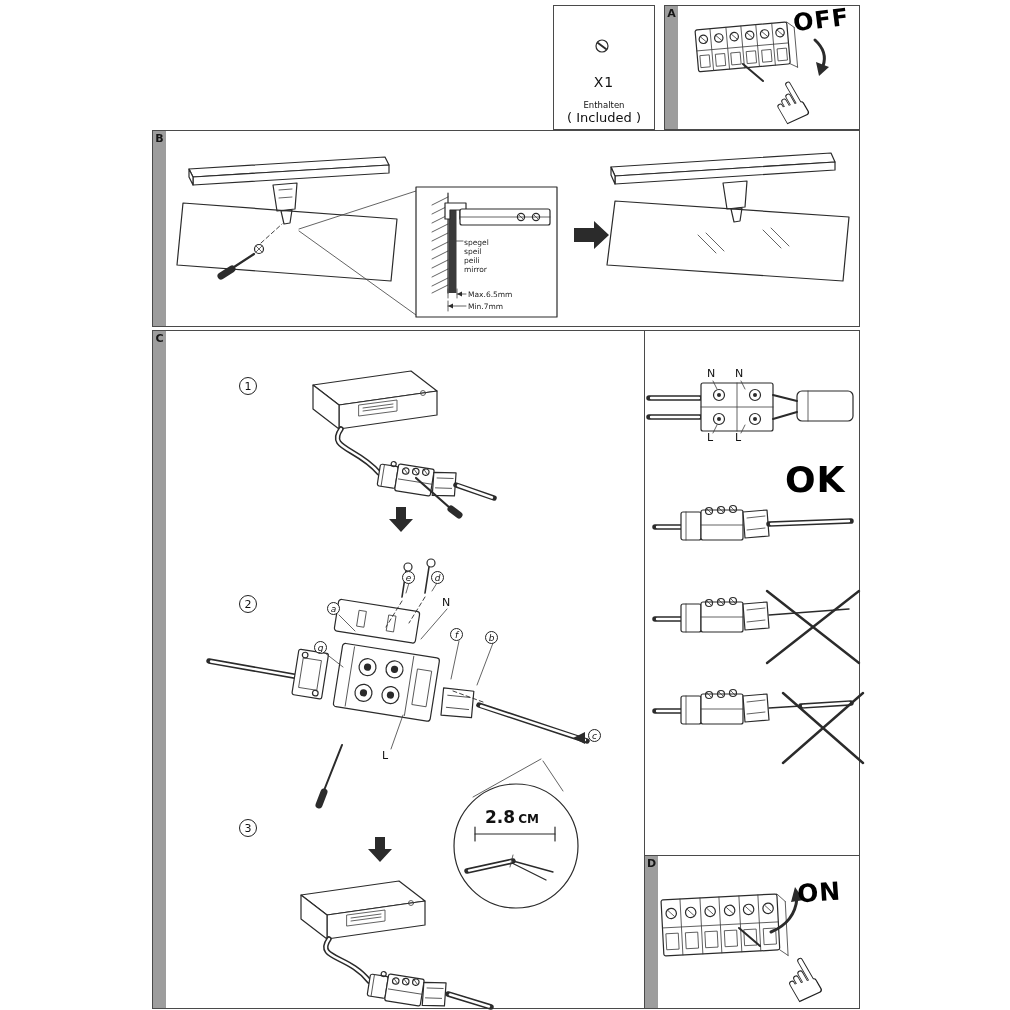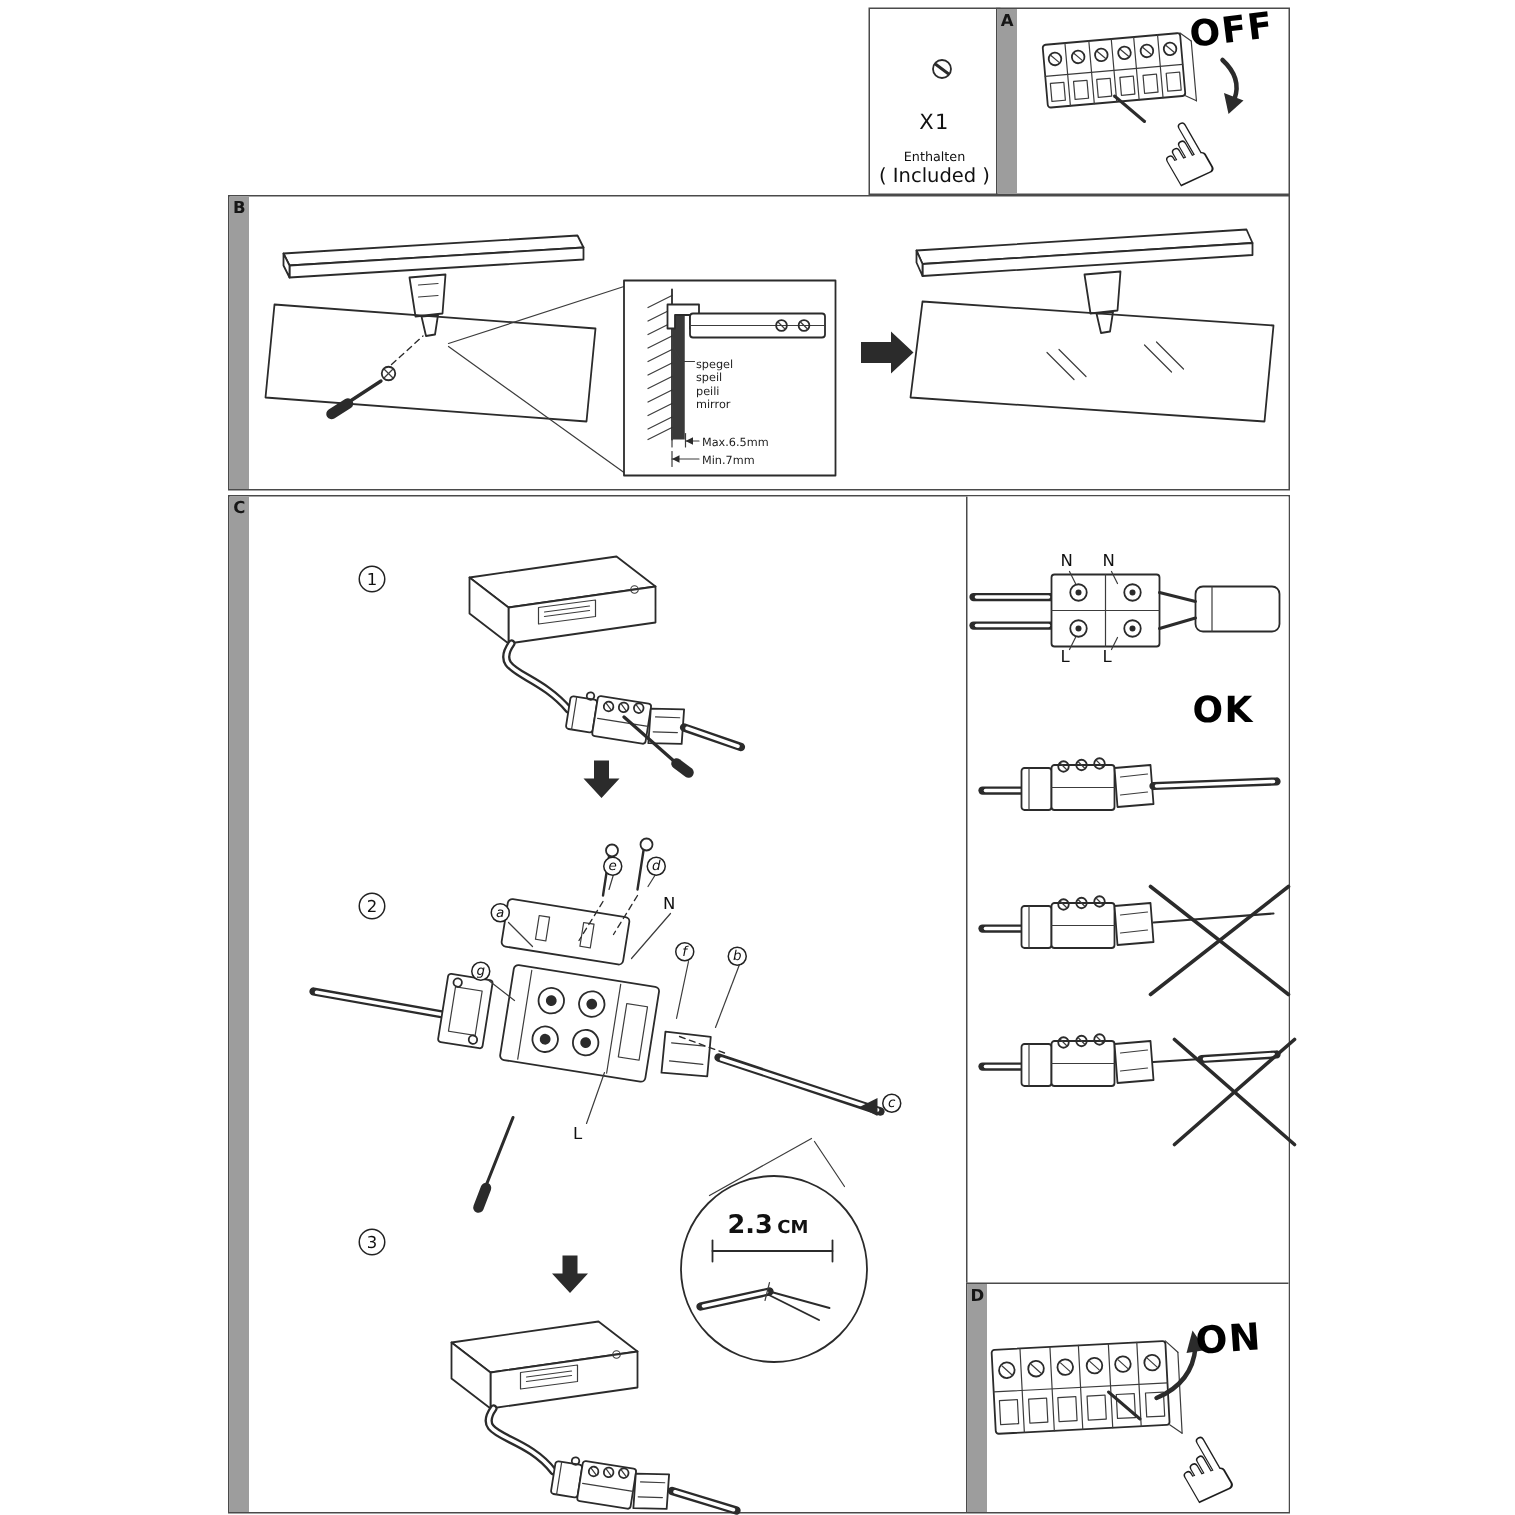--- a/index.html
+++ b/index.html
@@ -28,21 +28,21 @@
   .strip-text{position:absolute;display:flex;align-items:baseline;gap:3px;font-weight:bold}
   .strip-val{font-size:17px}
   .strip-unit{font-size:12px}
   .inc-center{position:absolute;left:0;right:0;text-align:center}
 </style>
 </head>
 <body>
 
 <div class="page">
 
-  <div class="box" style="left:579px;top:5px;width:88px;height:125px">
+  <div class="box" style="left:553px;top:5px;width:102px;height:125px">
     <svg class="art" style="left:0;top:26px" width="100" height="30">
       <g>
         <circle cx="48" cy="14" r="6"></circle>
         <line x1="44" y1="11" x2="52" y2="17" style="stroke-width:2"></line>
       </g>
     </svg>
     <div class="inc-center" style="top:68px;font-size:14px;letter-spacing:1px">X1</div>
     <div class="inc-center" style="top:94px;font-size:8.5px">Enthalten</div>
     <div class="inc-center" style="top:104px;font-size:13px">( Included )</div>
   </div>
@@ -312,21 +312,21 @@
     <span class="circ part" style="left:249px;top:240px">e</span>
     <span class="circ part" style="left:278px;top:240px">d</span>
     <span class="circ part" style="left:297px;top:297px">f</span>
     <span class="circ part" style="left:332px;top:300px">b</span>
     <span class="circ part" style="left:435px;top:398px">c</span>
 
     <span class="lbl" style="left:289px;top:265px">N</span>
     <span class="lbl" style="left:229px;top:418px">L</span>
 
     <div class="strip-text" style="left:332px;top:476px">
-      <span class="strip-val">2.3</span>
+      <span class="strip-val">2.8</span>
       <span class="strip-unit">CM</span>
     </div>
 
     <div class="subcol" style="left:491px;top:0;width:215px;height:524px;border-left:1px solid #4a4a4a">
       <svg class="art" style="left:0;top:0" width="214" height="524">
         <defs>
           <g id="okassy">
             <rect class="wfill" x="0" y="3" width="20" height="28" rx="2"></rect>
             <line class="thin" x1="5" y1="3" x2="5" y2="31"></line>
             <rect class="wfill" x="20" y="1" width="42" height="30" rx="2"></rect>
@@ -399,21 +399,21 @@
             <line x1="128" y1="0" x2="208" y2="70" style="stroke-width:2.4"></line>
             <line x1="208" y1="0" x2="128" y2="70" style="stroke-width:2.4"></line>
           </g>
         </g>
       </svg>
 
       <span class="lbl" style="left:62px;top:36px">N</span>
       <span class="lbl" style="left:90px;top:36px">N</span>
       <span class="lbl" style="left:62px;top:100px">L</span>
       <span class="lbl" style="left:90px;top:100px">L</span>
-      <div class="shout" style="left:150px;top:128px;font-size:24px">OK</div>
+      <div class="shout" style="left:140px;top:128px;font-size:36px">OK</div>
     </div>
 
     <div class="subcol" style="left:491px;top:524px;width:215px;height:153px;border-left:1px solid #4a4a4a;border-top:1px solid #4a4a4a">
       <div class="tab">
           <span>D</span>
         </div>
       <svg class="art" style="left:0;top:0" width="214" height="152">
         <g transform="translate(16,44) rotate(-3)">
           <rect class="wfill" x="0" y="0" width="116" height="56" rx="2"></rect>
           <line class="thin" x1="0" y1="28" x2="116" y2="28"></line>

